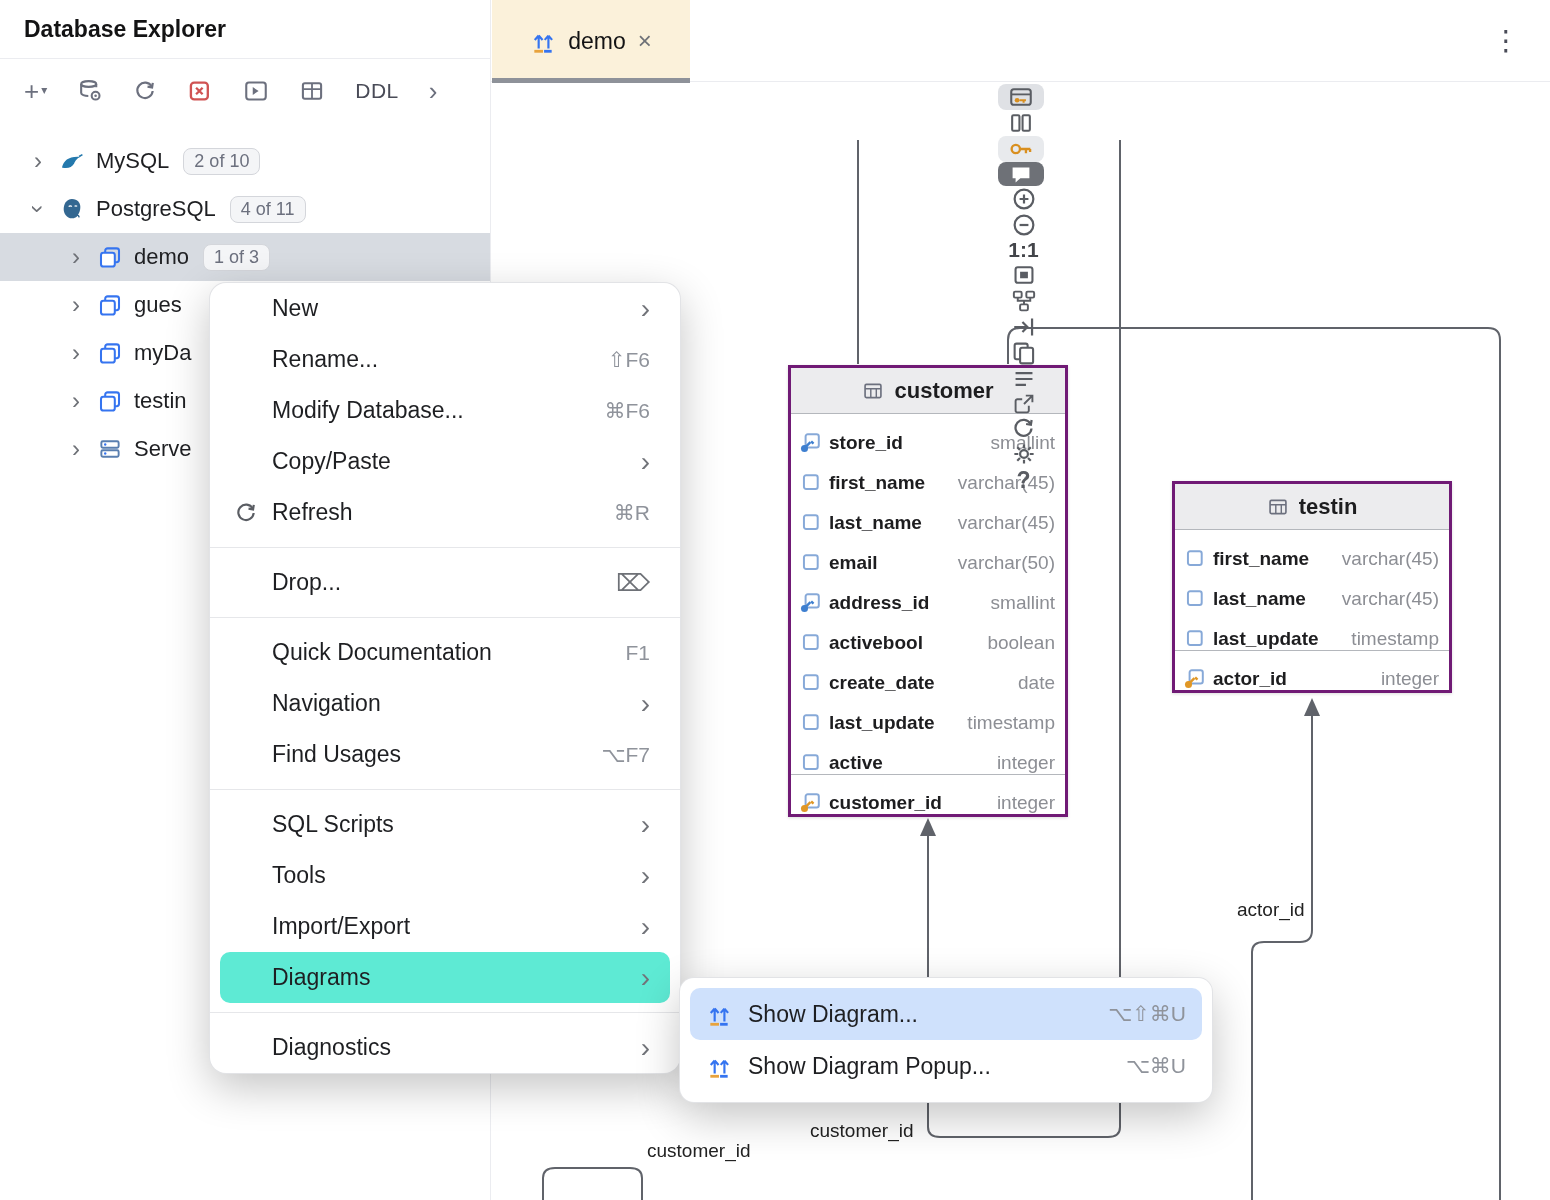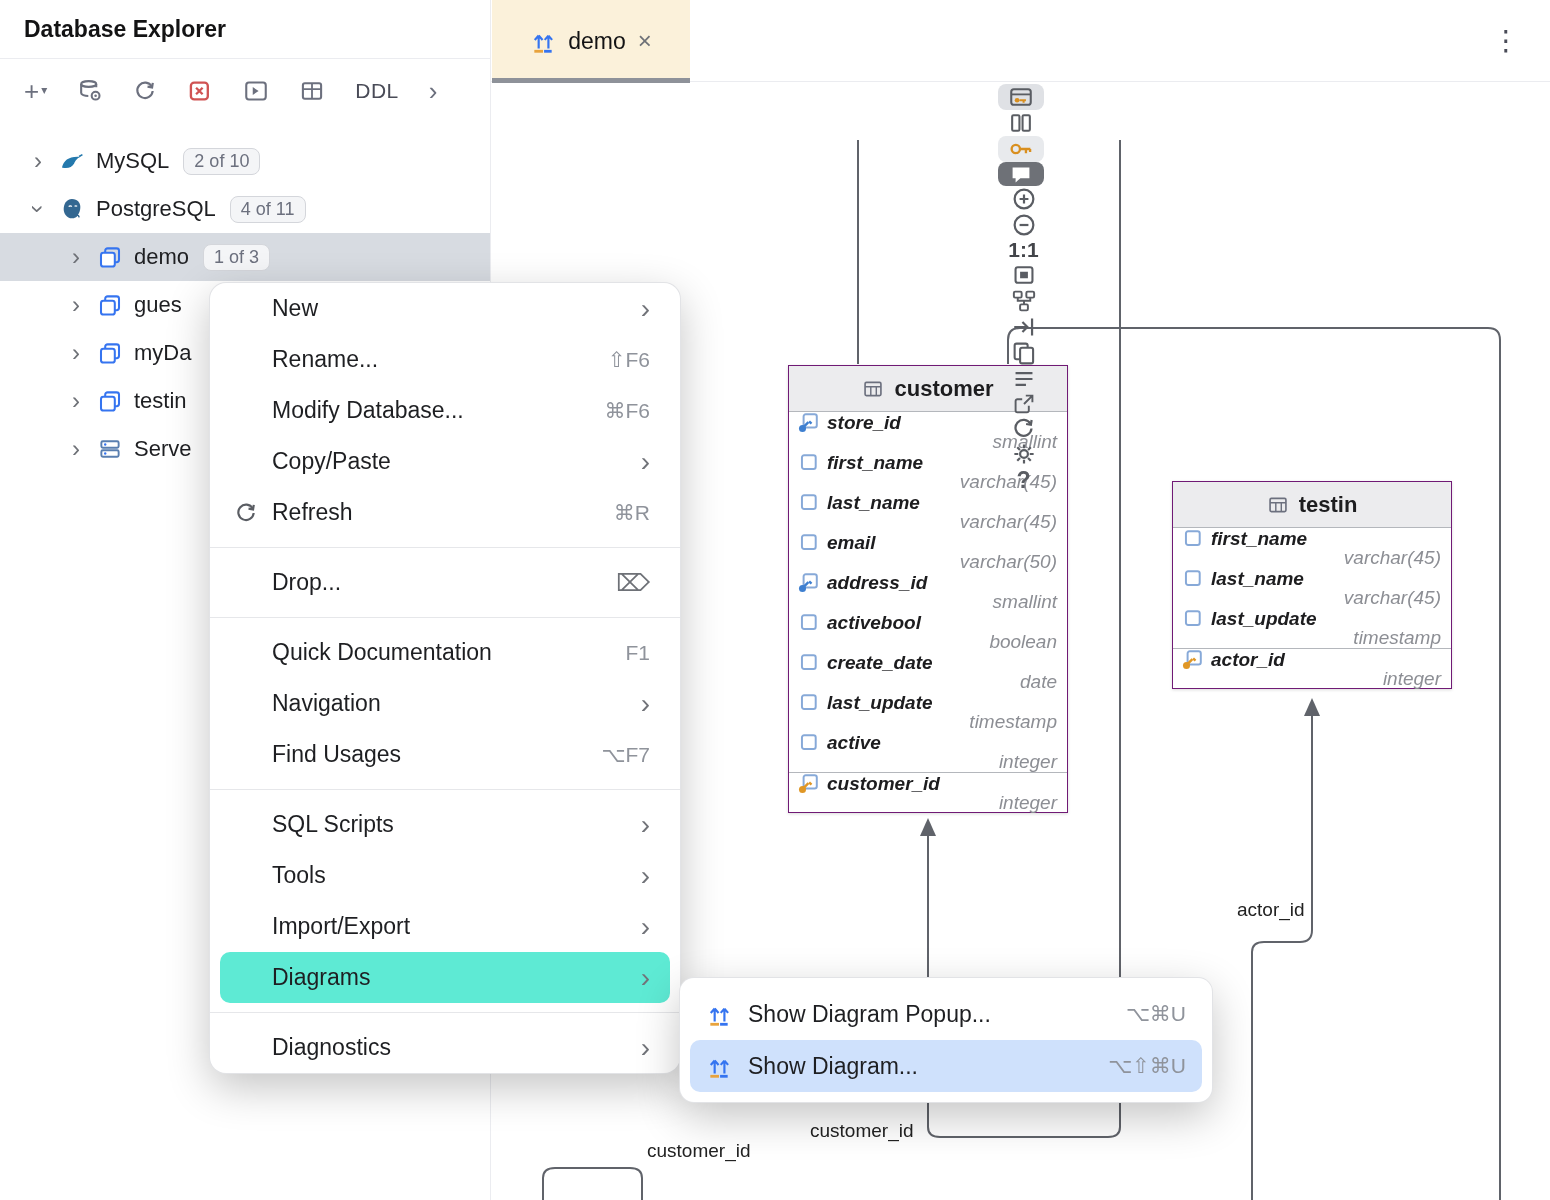--- a/index.html
+++ b/index.html
@@ -43,23 +43,23 @@
   .tbtn { width:46px; height:42px; border-radius:8px; display:flex; align-items:center; justify-content:center; margin-right:6px; color:#5a5d63; }
   .tbtn.sel { background:#dfe1e5; }
   .tbtn.sel2 { background:#e8eaed; }
   .tbtn.dark { background:#6e7177; color:#fff; }
   .titem { width:52px; display:flex; align-items:center; justify-content:center; color:#5a5d63; }
   .spacer { width:22px; }
   .zoom-label { font-size:21px; color:#43454a; font-weight:600; }
   .help-q { font-size:23px; font-weight:700; color:#5a5d63; }
 
   
-  .db-table { position:absolute; width:280px; background:#fff; border:1px solid #701a75; z-index:2; box-shadow:0 1px 3px rgba(0,0,0,.14); }
+  .db-table { position:absolute; width:280px; background:#fff; border:3px solid #701a75; z-index:2; box-shadow:0 1px 3px rgba(0,0,0,.14); }
   .db-table .hdr { height:46px; background:#ececee; border-bottom:1px solid #b4b7bc; display:flex; align-items:center; justify-content:center; gap:10px; font-size:22px; font-weight:700; color:#1d1d1f; }
-  .col-row { height:40px; display:flex; align-items:flex-start; padding:0 10px 0 8px; gap:8px; font-size:19px;font-style:italic; }
+  .col-row { height:40px; display:flex; align-items:flex-end; padding:0 10px 0 8px; gap:8px; font-size:19px; }
   .col-name { font-weight:700; color:#1d1d1f; white-space:nowrap; }
   .col-type { margin-left:auto; color:#8c8e94;margin-top:19px; }
   .pk-row { border-top:1px solid #b4b7bc; }
   .cicon { width:22px; height:22px; display:flex; align-items:center; justify-content:center; flex:none; }
   .k-blue { color:#3e7fd0; }
   .k-gold { color:#e09726; }
 
   
   .menu { position:absolute; left:210px; top:283px; width:470px; background:#fff; border-radius:16px;
           box-shadow:0 0 0 1px #e2e3e6, 0 14px 44px rgba(0,0,0,.24); padding:0 0; z-index:10; font-size:23px; }
@@ -644,31 +644,31 @@
   </div>
   <div class="menu-sep"></div>
   <div class="menu-item">
     <span class="mi-gutter"></span>
     <span class="mi-label">Diagnostics</span>
     <span class="mi-chev">›</span>
   </div>
 </div>
 
 <div class="submenu">
+  <div class="submenu-item hl">
+    <span class="sm-icon">
+        <svg class="i" width="26" height="26" viewBox="0 0 24 24">
+          <use href="#i-diagram"></use>
+        </svg>
+      </span>
+    <span class="mi-label">Show Diagram...</span>
+    <span class="mi-sc">⌥⇧⌘U</span>
+  </div>
   <div class="submenu-item">
     <span class="sm-icon">
         <svg class="i" width="26" height="26" viewBox="0 0 24 24">
           <use href="#i-diagram"></use>
         </svg>
       </span>
     <span class="mi-label">Show Diagram Popup...</span>
     <span class="mi-sc">⌥⌘U</span>
   </div>
-  <div class="submenu-item hl">
-    <span class="sm-icon">
-        <svg class="i" width="26" height="26" viewBox="0 0 24 24">
-          <use href="#i-diagram"></use>
-        </svg>
-      </span>
-    <span class="mi-label">Show Diagram...</span>
-    <span class="mi-sc">⌥⇧⌘U</span>
-  </div>
 </div>
 
 </body></html>

